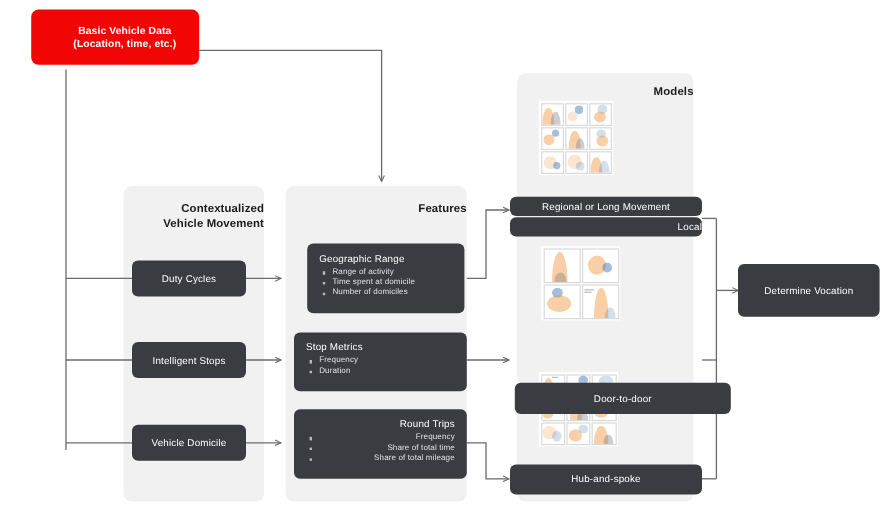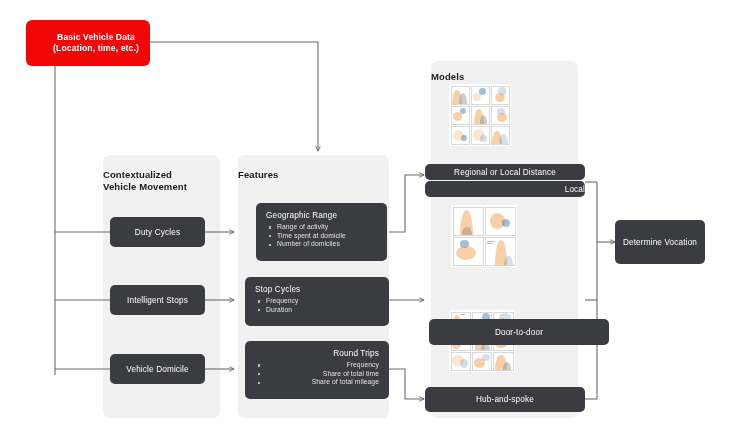--- a/index.html
+++ b/index.html
@@ -13,21 +13,21 @@
 
   
   .panel {
     position: absolute;
     background: #f1f1f1;
     border-radius: 7px;
   }
   .panel-title {
     position: absolute;
     width: 100%;
-    text-align: left;
+    text-align: right;
     font-size: 9.5px;
     font-weight: bold;
     color: #1b1b1b;
     line-height: 12px;
     letter-spacing: .1px;
   }
 
   
   .node {
     position: absolute;
@@ -170,21 +170,21 @@
       <path d="M389,369 H405 V399 H424" marker-end="url(#ah)"></path>
 
       <path d="M585,182 H597"></path>
       <path d="M585,300 H597"></path>
       <path d="M585,399 H597"></path>
       <path d="M597,182 V399"></path>
       <path d="M597,242 H615" marker-end="url(#ah)"></path>
     </g>
   </svg>
 
-  <div class="source-box" style="left:26px; top:20px; width:124px; height:46px;padding-left:16px;">
+  <div class="source-box" style="left:26px; top:8px; width:140px; height:46px;padding-left:16px;">
     <span>Basic Vehicle Data</span>
     <span>(Location, time, etc.)</span>
   </div>
 
   <div class="node node-center" style="left:110px; top:217px; width:95px; height:30px;">
     <span>Duty Cycles</span>
   </div>
   <div class="node node-center" style="left:110px; top:285px; width:95px; height:30px;">
     <span>Intelligent Stops</span>
   </div>
@@ -195,21 +195,21 @@
   <div class="node node-feature" style="left:256px; top:203px; width:131px; height:58px;">
     <div class="feat-head">Geographic Range</div>
     <ul>
       <li>Range of activity</li>
       <li>Time spent at domicile</li>
       <li>Number of domiciles</li>
     </ul>
   </div>
 
   <div class="node node-feature" style="left:245px; top:277px; width:144px; height:49px;">
-    <div class="feat-head">Stop Cycles</div>
+    <div class="feat-head">Stop Metrics</div>
     <ul>
       <li>Frequency</li>
       <li>Duration</li>
     </ul>
   </div>
 
   <div class="node node-feature" style="left:245px; top:341px; width:144px; height:58px;text-align:right;">
     <div class="feat-head">Round Trips</div>
     <ul>
       <li>Frequency</li>
@@ -318,29 +318,29 @@
         <div class="blob blu2" style="left:52%; top:6%; width:40%; height:44%;"></div>
       </div>
       <div class="cell">
         <div class="hump ornj" style="left:6%; width:62%; height:84%;"></div>
         <div class="hump gry" style="left:50%; width:44%; height:44%;"></div>
       </div>
     </div>
   </div>
 
   <div class="node node-center" style="left:425px; top:164px; width:160px; height:16px;">
-    <span>Regional or Local Distance</span>
+    <span>Regional or Long Movement</span>
   </div>
   <div class="node node-center" style="left:425px; top:181px; width:160px; height:16px;justify-content:flex-end;">
     <span>Local</span>
   </div>
   <div class="node node-center" style="left:429px; top:287px; width:180px; height:26px;margin-top:32px;">
     <span>Door-to-door</span>
   </div>
   <div class="node node-center" style="left:425px; top:387px; width:160px; height:25px;">
     <span>Hub-and-spoke</span>
   </div>
 
-  <div class="node node-center" style="left:615px; top:220px; width:90px; height:44px;">
+  <div class="node node-center" style="left:615px; top:220px; width:118px; height:44px;">
     <span>Determine Vocation</span>
   </div>
 
 </div>
 
 </body></html>

